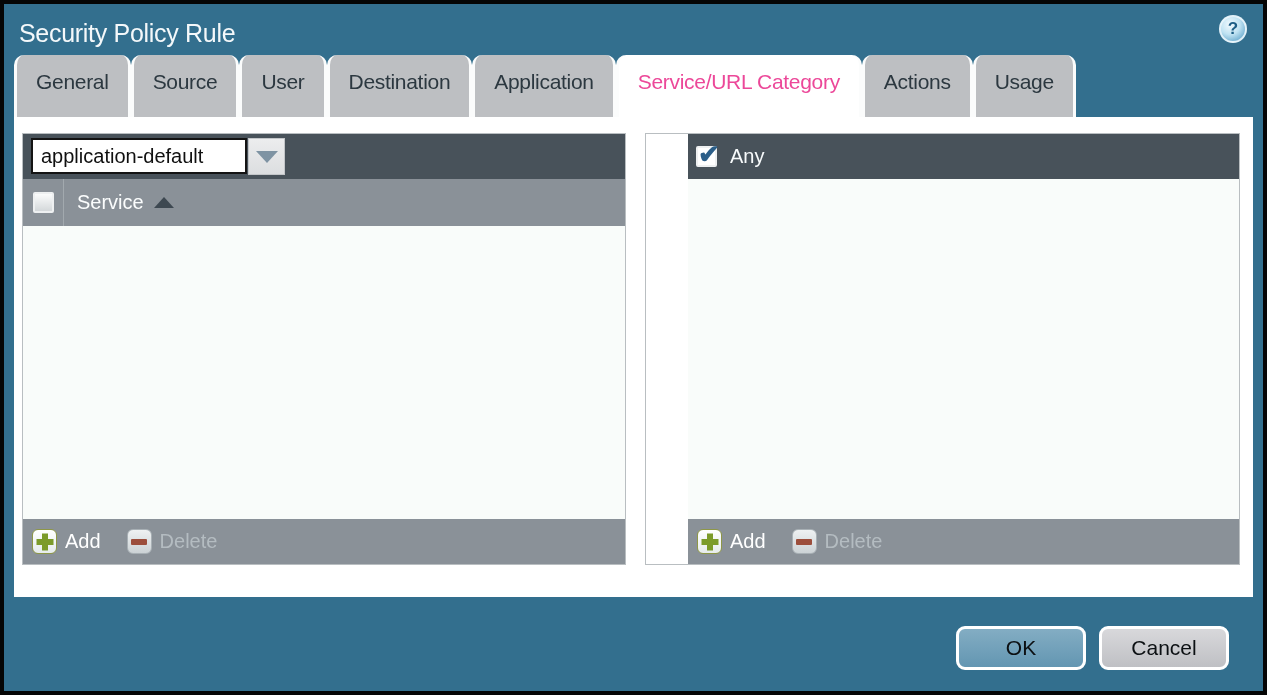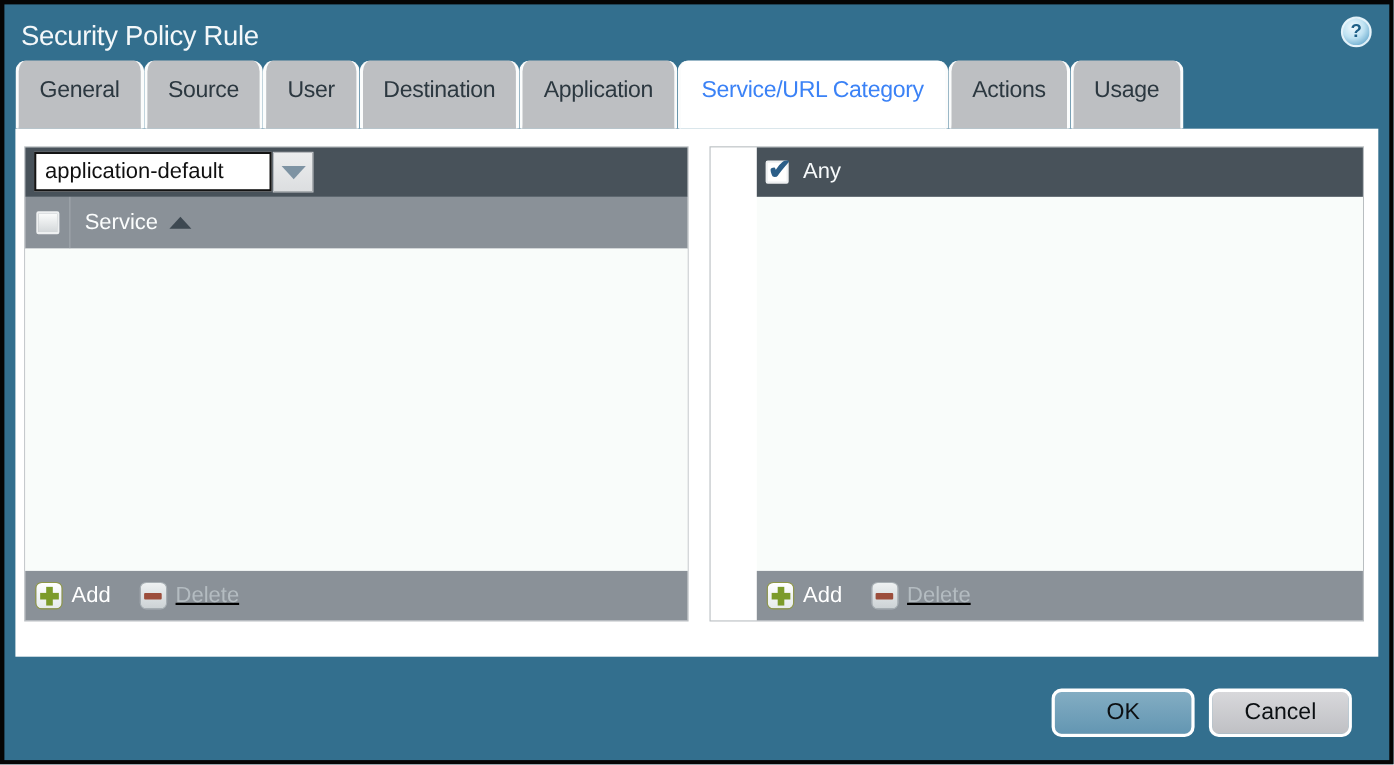--- a/index.html
+++ b/index.html
@@ -37,21 +37,21 @@
   }
   .tab {
     height: 62px; line-height: 54px;
     background: #bdbfc2;
     color: #2c3840; font-size: 21px; letter-spacing: -0.3px;
     padding: 0 19px;
     border-left: 3px solid #fbfcfc; border-right: 3px solid #fbfcfc;
     border-radius: 10px 10px 0 0;
     cursor: pointer; white-space: nowrap;
   }
-  .tab.active { background: #ffffff; color: #3b82f6; }
+  .tab.active { background: #ffffff; color: #ec4899; }
 
   
   .panel {
     position: absolute; top: 113px; left: 10px; width: 1239px; height: 480px;
     background: #ffffff;
   }
 
   .subpanel {
     position: absolute; top: 16px; height: 432px;
     display: flex; flex-direction: column;
@@ -118,21 +118,21 @@
     border-bottom: 11px solid #3d4851;
   }
 
   .grid-body { flex: 1 1 auto; background: #f9fcfa; }
 
   .grid-footer {
     height: 45px; background: #8a9198; flex: 0 0 45px;
     display: flex; align-items: center; padding-left: 9px;
   }
   .foot-btn { display: flex; align-items: center; cursor: pointer; }
-  .foot-btn + .foot-btn { margin-left: 26px; text-decoration: underline; }
+  .foot-btn + .foot-btn { margin-left: 26px; }
   .icon-sq {
     width: 25px; height: 25px; border-radius: 6px; position: relative;
   }
   .add-icon {
     background: linear-gradient(#ffffff, #e6ebec);
     border: 1px solid #8e9747;
   }
   .add-icon::before, .add-icon::after {
     content: ""; position: absolute; background: #7c9b2a;
     left: 50%; top: 50%;

